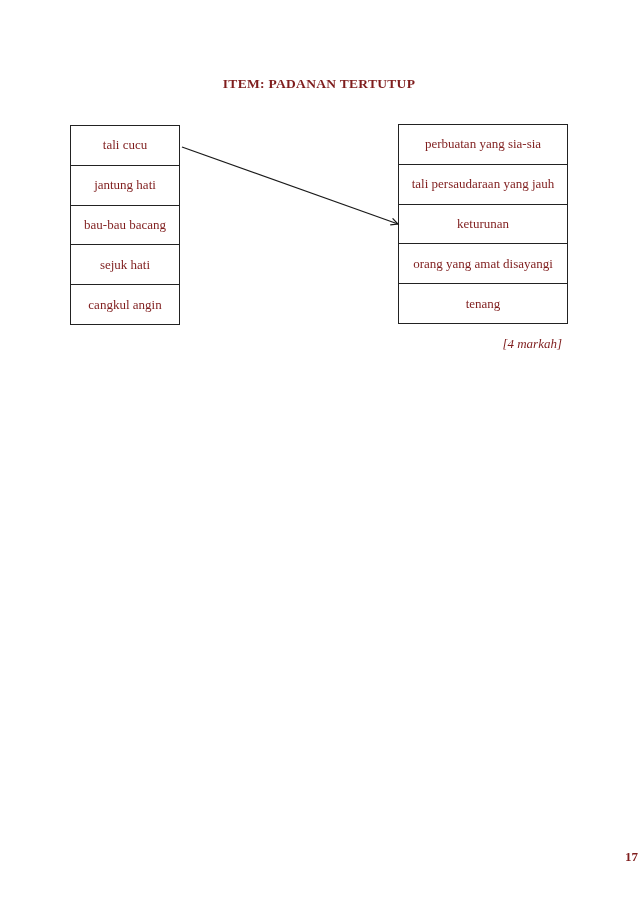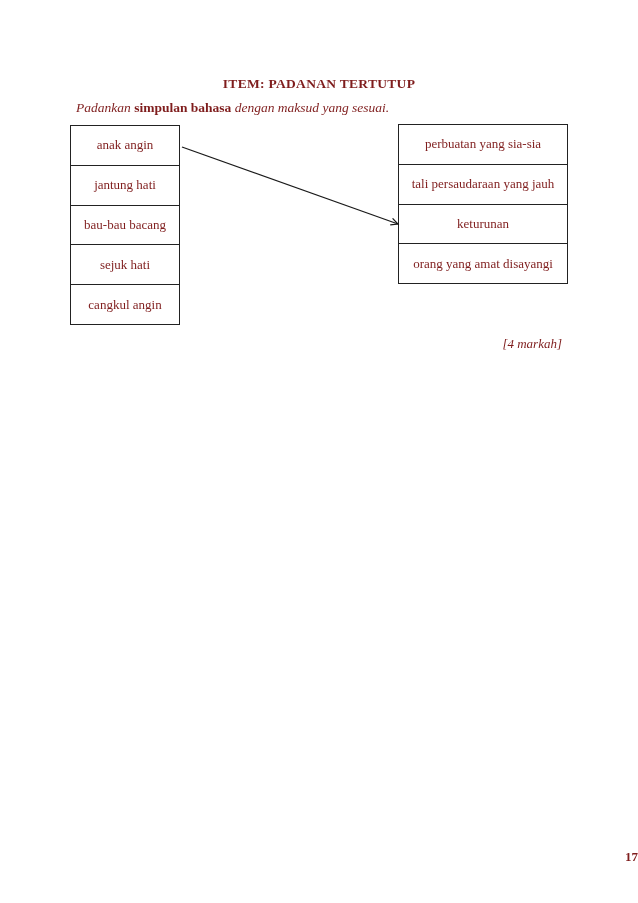--- a/index.html
+++ b/index.html
@@ -79,39 +79,35 @@
     font-size: 13px;
   }
 </style>
 </head>
 <body>
 
 <div class="page">
 
   <div class="title">ITEM: PADANAN TERTUTUP</div>
 
-  <div class="instruction">
-    <span class="it">Padankan</span>
-    <span class="bd">simpulan bahasa</span>
-    <span class="it">dengan maksud yang sesuai.</span>
-  </div>
 
   <div class="match-col col-left">
-    <div class="match-cell">anak angin</div>
+    <div class="match-cell">tali cucu</div>
     <div class="match-cell">jantung hati</div>
     <div class="match-cell">bau-bau bacang</div>
     <div class="match-cell">sejuk hati</div>
     <div class="match-cell">cangkul angin</div>
   </div>
 
   <div class="match-col col-right">
     <div class="match-cell">perbuatan yang sia-sia</div>
     <div class="match-cell">tali persaudaraan yang jauh</div>
     <div class="match-cell">keturunan</div>
     <div class="match-cell">orang yang amat disayangi</div>
+    <div class="match-cell">tenang</div>
   </div>
 
   <svg class="arrow-layer" viewBox="0 0 230 95" xmlns="http://www.w3.org/2000/svg">
     <defs>
       <marker id="arrowhead" markerWidth="10" markerHeight="10" refX="8" refY="4" orient="auto" markerUnits="userSpaceOnUse">
         <polyline points="1,0.5 8,4 1,7.5" fill="none" stroke="#1a1a1a" stroke-width="1.2"></polyline>
       </marker>
     </defs>
     <line x1="2" y1="7" x2="218" y2="84" stroke="#1a1a1a" stroke-width="1.3" marker-end="url(#arrowhead)"></line>
   </svg>

